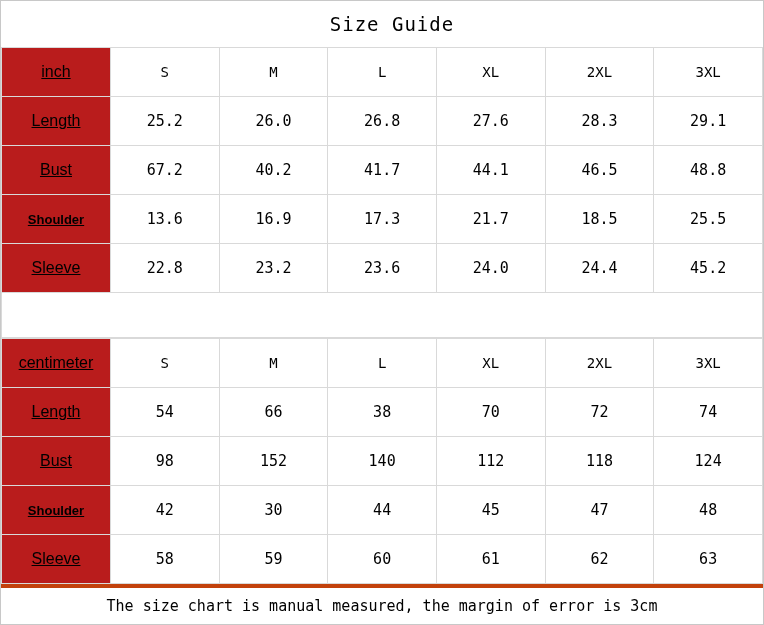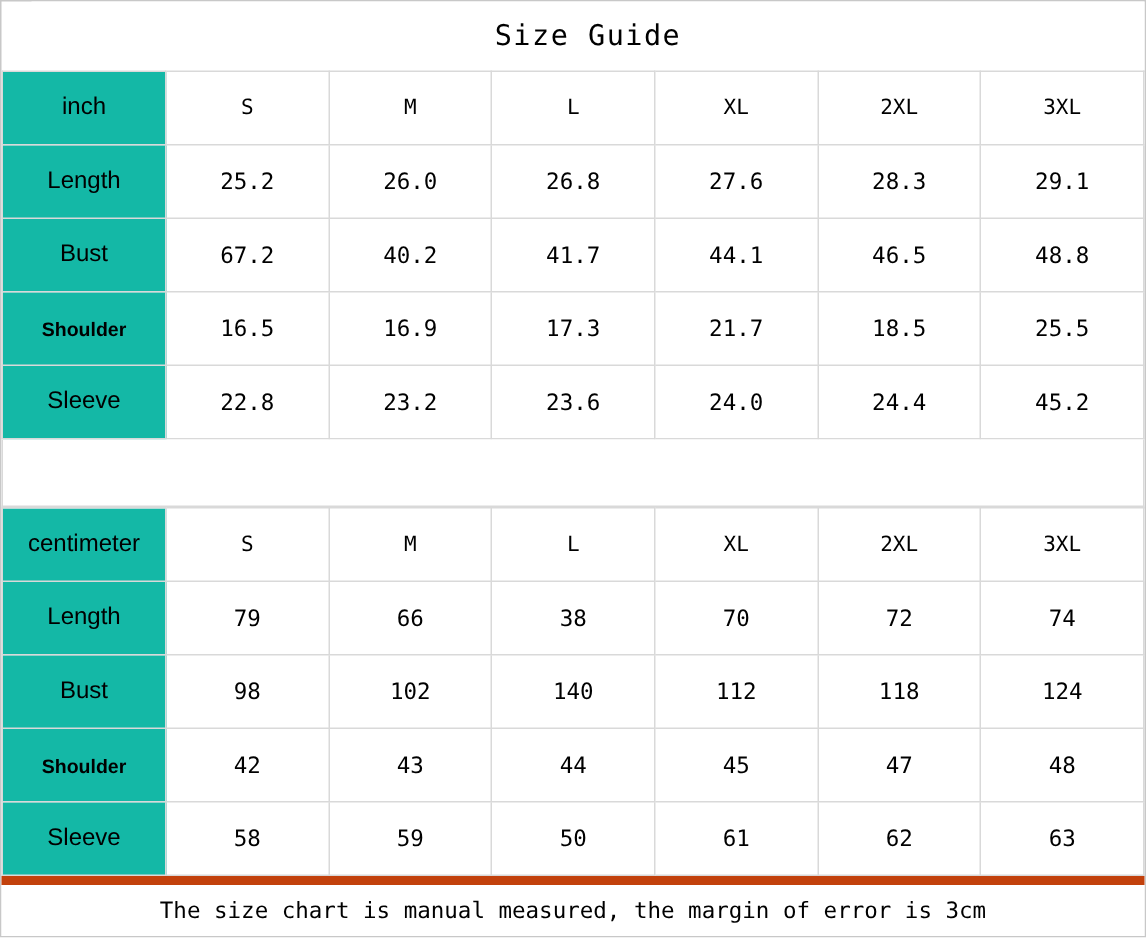--- a/index.html
+++ b/index.html
@@ -43,24 +43,25 @@
   table.size-table td {
     border: 1px solid #d9d9d9;
     text-align: center;
     font-size: 15px;
     font-family: "DejaVu Sans Mono", monospace;
     color: #000;
     height: 48px;
     padding: 0;
   }
   table.size-table td.head-col {
-    background: #14b8a6;
+    background: #b91c1c;
     width: 108px;
     font-size: 16px;
     font-family: "Liberation Sans", sans-serif;
+    text-decoration: underline;
   }
   table.size-table td.head-col.small {
     font-size: 13px;
     font-weight: bold;
   }
   table.size-table td.head-col.unit {
     font-family: "Liberation Sans", sans-serif;
     font-size: 16px;
   }
   table.size-table tr.header-row td.size-col {
@@ -77,21 +78,21 @@
   }
   .footer {
     flex: 1;
     display: flex;
     align-items: center;
     justify-content: center;
     font-size: 15px;
     font-family: "DejaVu Sans Mono", monospace;
     text-align: center;
     background: #ffffff;
-    border-top: 6px solid #c2410c;
+    border-top: 4px solid #c2410c;
     padding: 4px 10px;
     box-sizing: border-box;
   }
 </style>
 </head>
 <body>
 
 <div class="page">
 
   <div class="title">Size Guide</div>
@@ -120,21 +121,21 @@
         <td class="head-col">Bust</td>
         <td>67.2</td>
         <td>40.2</td>
         <td>41.7</td>
         <td>44.1</td>
         <td>46.5</td>
         <td>48.8</td>
       </tr>
       <tr>
         <td class="head-col small">Shoulder</td>
-        <td>16.5</td>
+        <td>13.6</td>
         <td>16.9</td>
         <td>17.3</td>
         <td>21.7</td>
         <td>18.5</td>
         <td>25.5</td>
       </tr>
       <tr>
         <td class="head-col">Sleeve</td>
         <td>22.8</td>
         <td>23.2</td>
@@ -154,50 +155,50 @@
         <td class="head-col unit">centimeter</td>
         <td class="size-col">S</td>
         <td class="size-col">M</td>
         <td class="size-col">L</td>
         <td class="size-col">XL</td>
         <td class="size-col">2XL</td>
         <td class="size-col">3XL</td>
       </tr>
       <tr>
         <td class="head-col">Length</td>
-        <td>79</td>
+        <td>54</td>
         <td>66</td>
         <td>38</td>
         <td>70</td>
         <td>72</td>
         <td>74</td>
       </tr>
       <tr>
         <td class="head-col">Bust</td>
         <td>98</td>
-        <td>102</td>
+        <td>152</td>
         <td>140</td>
         <td>112</td>
         <td>118</td>
         <td>124</td>
       </tr>
       <tr>
         <td class="head-col small">Shoulder</td>
         <td>42</td>
-        <td>43</td>
+        <td>30</td>
         <td>44</td>
         <td>45</td>
         <td>47</td>
         <td>48</td>
       </tr>
       <tr>
         <td class="head-col">Sleeve</td>
         <td>58</td>
         <td>59</td>
-        <td>50</td>
+        <td>60</td>
         <td>61</td>
         <td>62</td>
         <td>63</td>
       </tr>
     </tbody>
   </table>
 
   <div class="footer">The size chart is manual measured, the margin of error is 3cm</div>
 
 </div>

